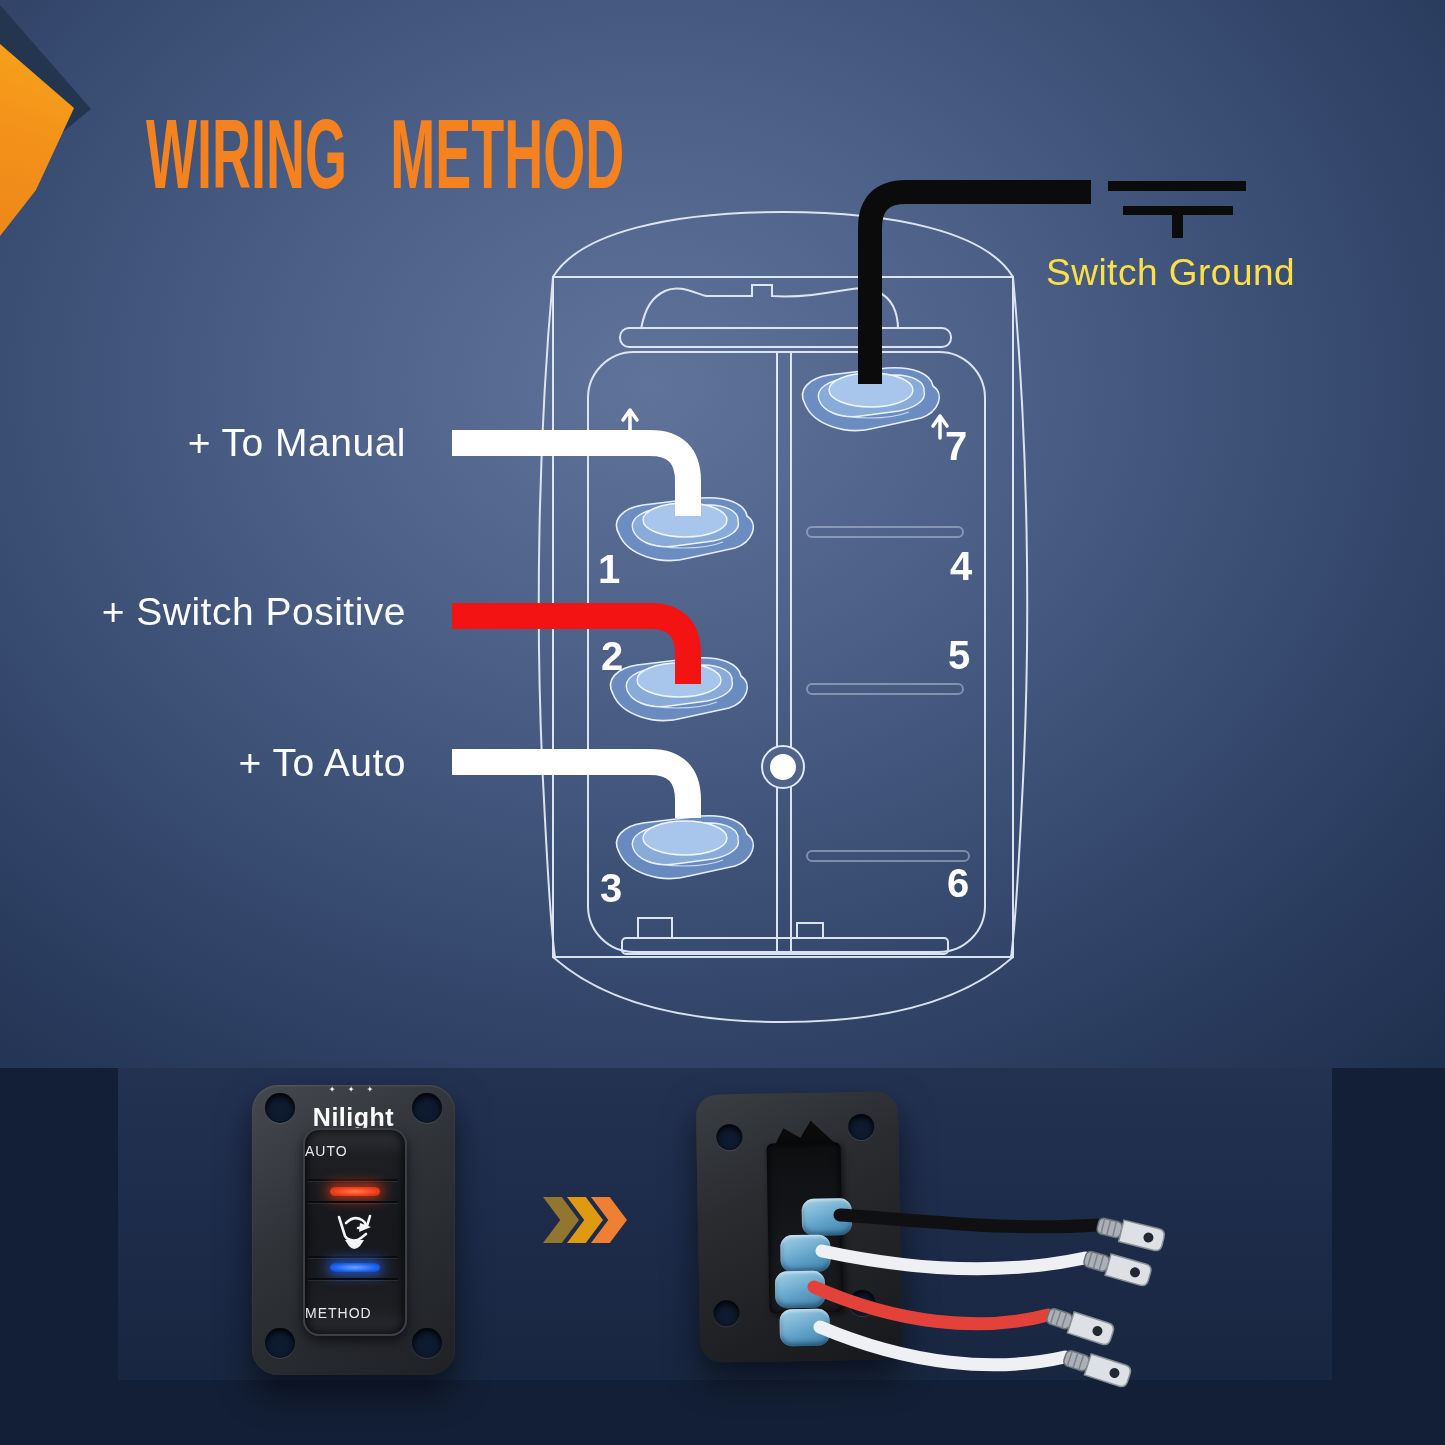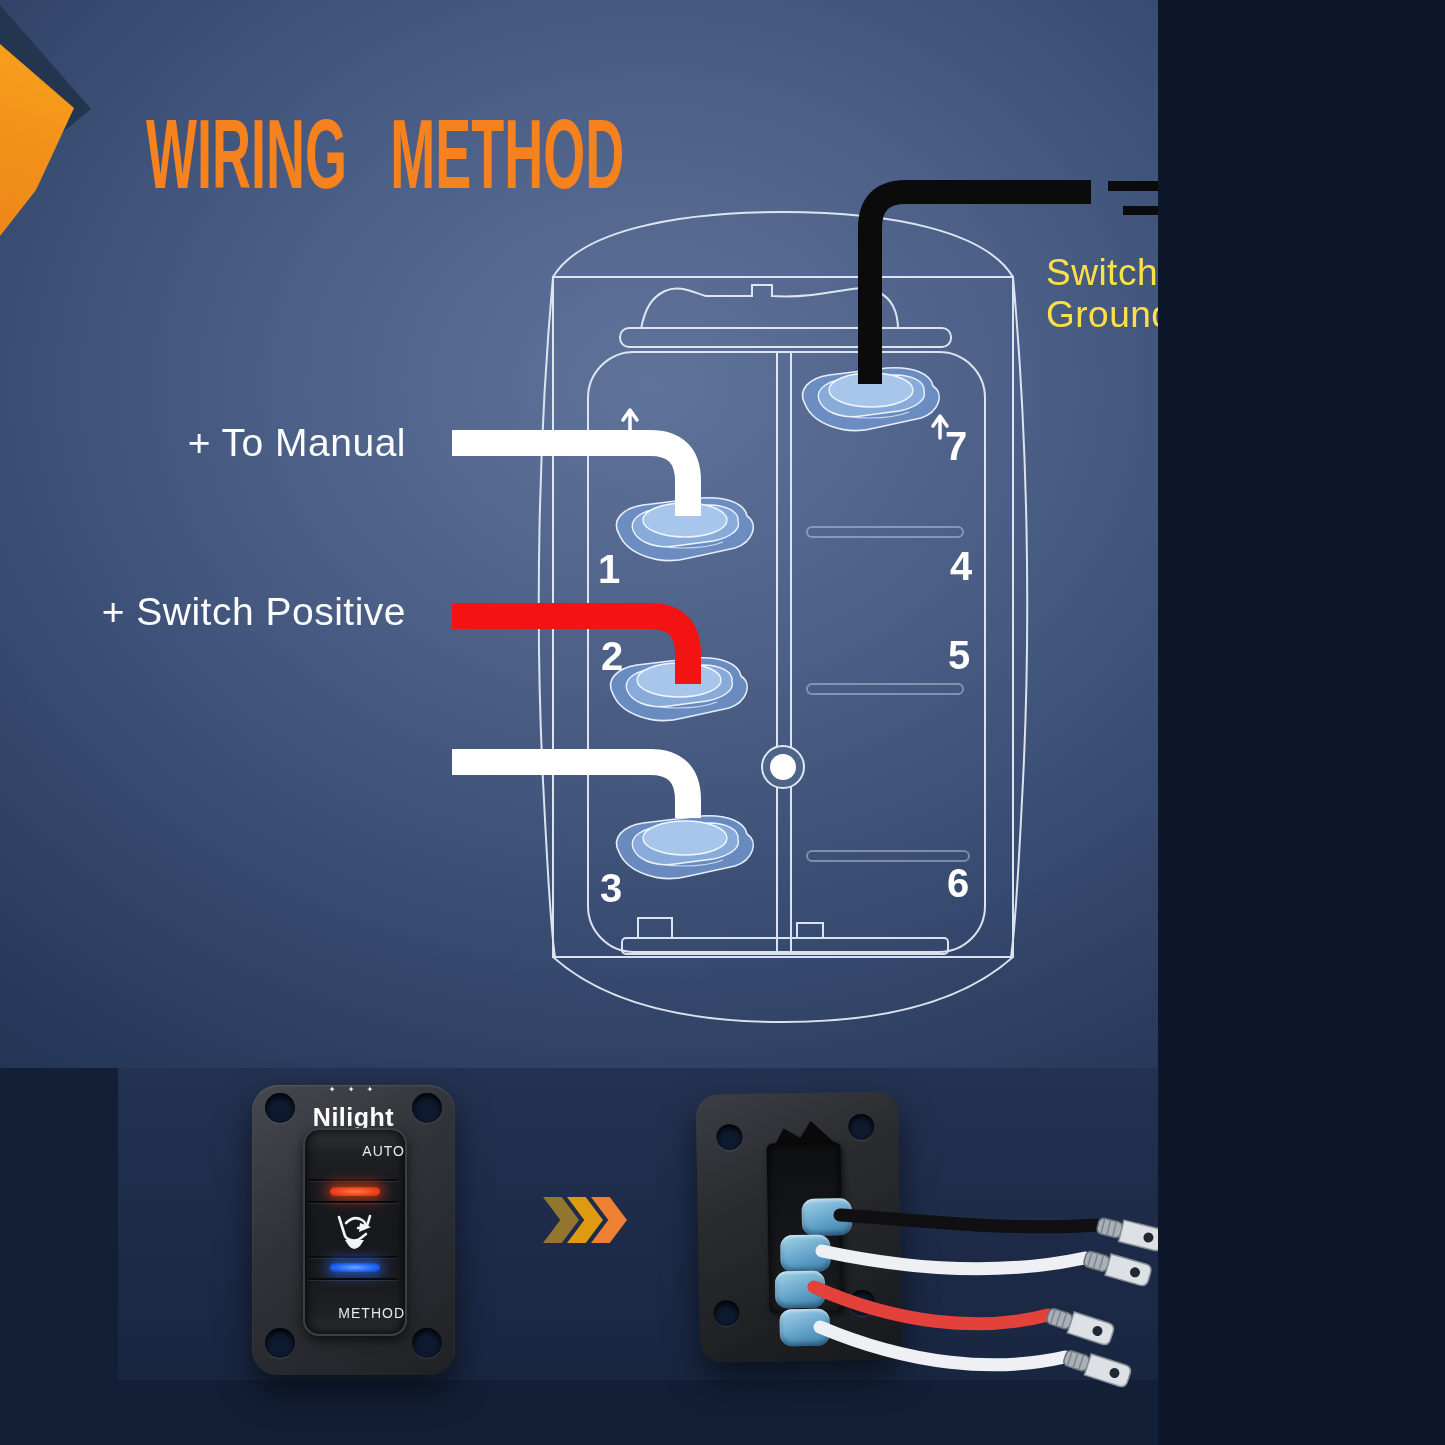--- a/index.html
+++ b/index.html
@@ -1,16 +1,16 @@
 <!DOCTYPE html>
 <html><head>
 <meta charset="utf-8">
 <style>
   html,body{margin:0;padding:0;background:#0d1729;}
-  #page{position:relative;width:1158px;height:1445px;overflow:hidden;
+  #page{position:relative;width:1445px;height:1445px;overflow:hidden;
         font-family:"Liberation Sans",sans-serif;}
 
   
   .bg-main{position:absolute;left:0;top:0;width:1445px;height:1068px;
     background:radial-gradient(1250px 1020px at 45% 36%,
       #60739a 0%, #4d6087 28%, #3a4d73 52%, #2a3c5e 74%, #203150 90%, #1c2b48 100%);}
   .bg-bottom{position:absolute;left:0;top:1068px;width:1445px;height:377px;background:#131f36;}
   .band{position:absolute;left:118px;top:1068px;width:1214px;height:312px;
     background:linear-gradient(180deg,#243252 0%,#1d2b49 55%,#182640 100%);}
 
@@ -42,21 +42,21 @@
   .hole{position:absolute;width:30px;height:30px;border-radius:50%;background:#0e1a2f;
     box-shadow:inset 0 3px 6px #000, 0 1px 1px rgba(255,255,255,.12);}
   .fp-h1{left:13px;top:8px;} .fp-h2{right:13px;top:8px;} .fp-h3{left:13px;bottom:17px;} .fp-h4{right:13px;bottom:17px;}
   .brand{position:absolute;left:0;top:10px;width:100%;text-align:center;color:#fff;
     font-size:25px;font-weight:700;letter-spacing:.5px;margin-top:8px;}
   .sparkles{position:absolute;left:0;top:0px;width:100%;text-align:center;color:#fff;
     font-size:8px;letter-spacing:5px;}
   .rocker{position:absolute;left:51px;top:43px;width:100px;height:204px;border-radius:16px;
     background:linear-gradient(180deg,#313338 0%,#1d1f23 12%,#17181c 50%,#1d1f23 88%,#2b2d32 100%);
     border:2px solid #3c4046;box-shadow:inset 0 0 12px #000, 0 5px 12px rgba(0,0,0,.6);}
-  .rocker-label{position:absolute;left:0;width:100%;text-align:right;color:#e6e9ed;
+  .rocker-label{position:absolute;left:0;width:100%;text-align:left;color:#e6e9ed;
     font-size:14px;font-weight:400;letter-spacing:1px;}
   .r-top{top:13px;} .r-bottom{bottom:13px;}
   .groove{position:absolute;left:3px;width:90px;height:2px;background:#0a0b0d;
     box-shadow:0 1px 0 rgba(255,255,255,.08);}
   .g1{top:49px;} .g2{top:71px;} .g3{top:126px;} .g4{top:148px;}
   .led{position:absolute;left:25px;width:50px;height:9px;border-radius:5px;}
   .led-red{top:57px;background:radial-gradient(ellipse at center,#ff7a46 0%,#f1401d 60%,#c22a10 100%);
     box-shadow:0 0 13px 3px rgba(255,62,22,.75);}
   .led-blue{top:133px;background:radial-gradient(ellipse at center,#6aa4ff 0%,#1e63f2 60%,#0c3fb0 100%);
     box-shadow:0 0 13px 3px rgba(45,110,255,.75);}
@@ -179,20 +179,21 @@
 
     <g fill="#0b0b0b">
       <rect x="1108" y="181" width="138" height="10"></rect>
       <rect x="1123" y="206" width="110" height="9"></rect>
       <rect x="1172" y="215" width="11" height="23"></rect>
     </g>
   </svg>
 
   <div class="wire-label lbl-manual">+ To Manual</div>
   <div class="wire-label lbl-positive">+ Switch Positive</div>
+  <div class="wire-label lbl-auto">+ To Auto</div>
   <div class="ground-label">Switch Ground</div>
 
   <div class="front-panel">
     <div class="hole fp-h1"></div>
     <div class="hole fp-h2"></div>
     <div class="hole fp-h3"></div>
     <div class="hole fp-h4"></div>
     <div class="sparkles">✦ ✦ ✦</div>
     <div class="brand">Nilight</div>
     <div class="rocker">

